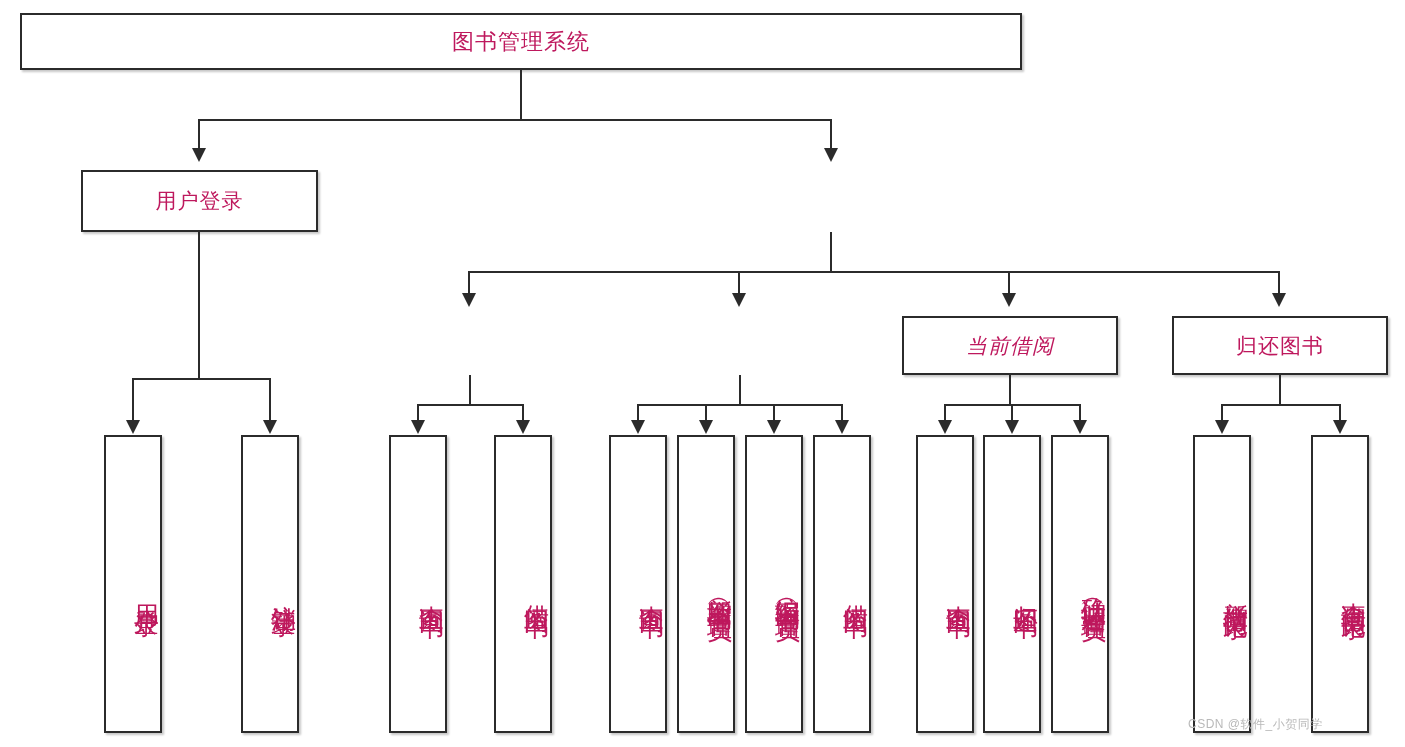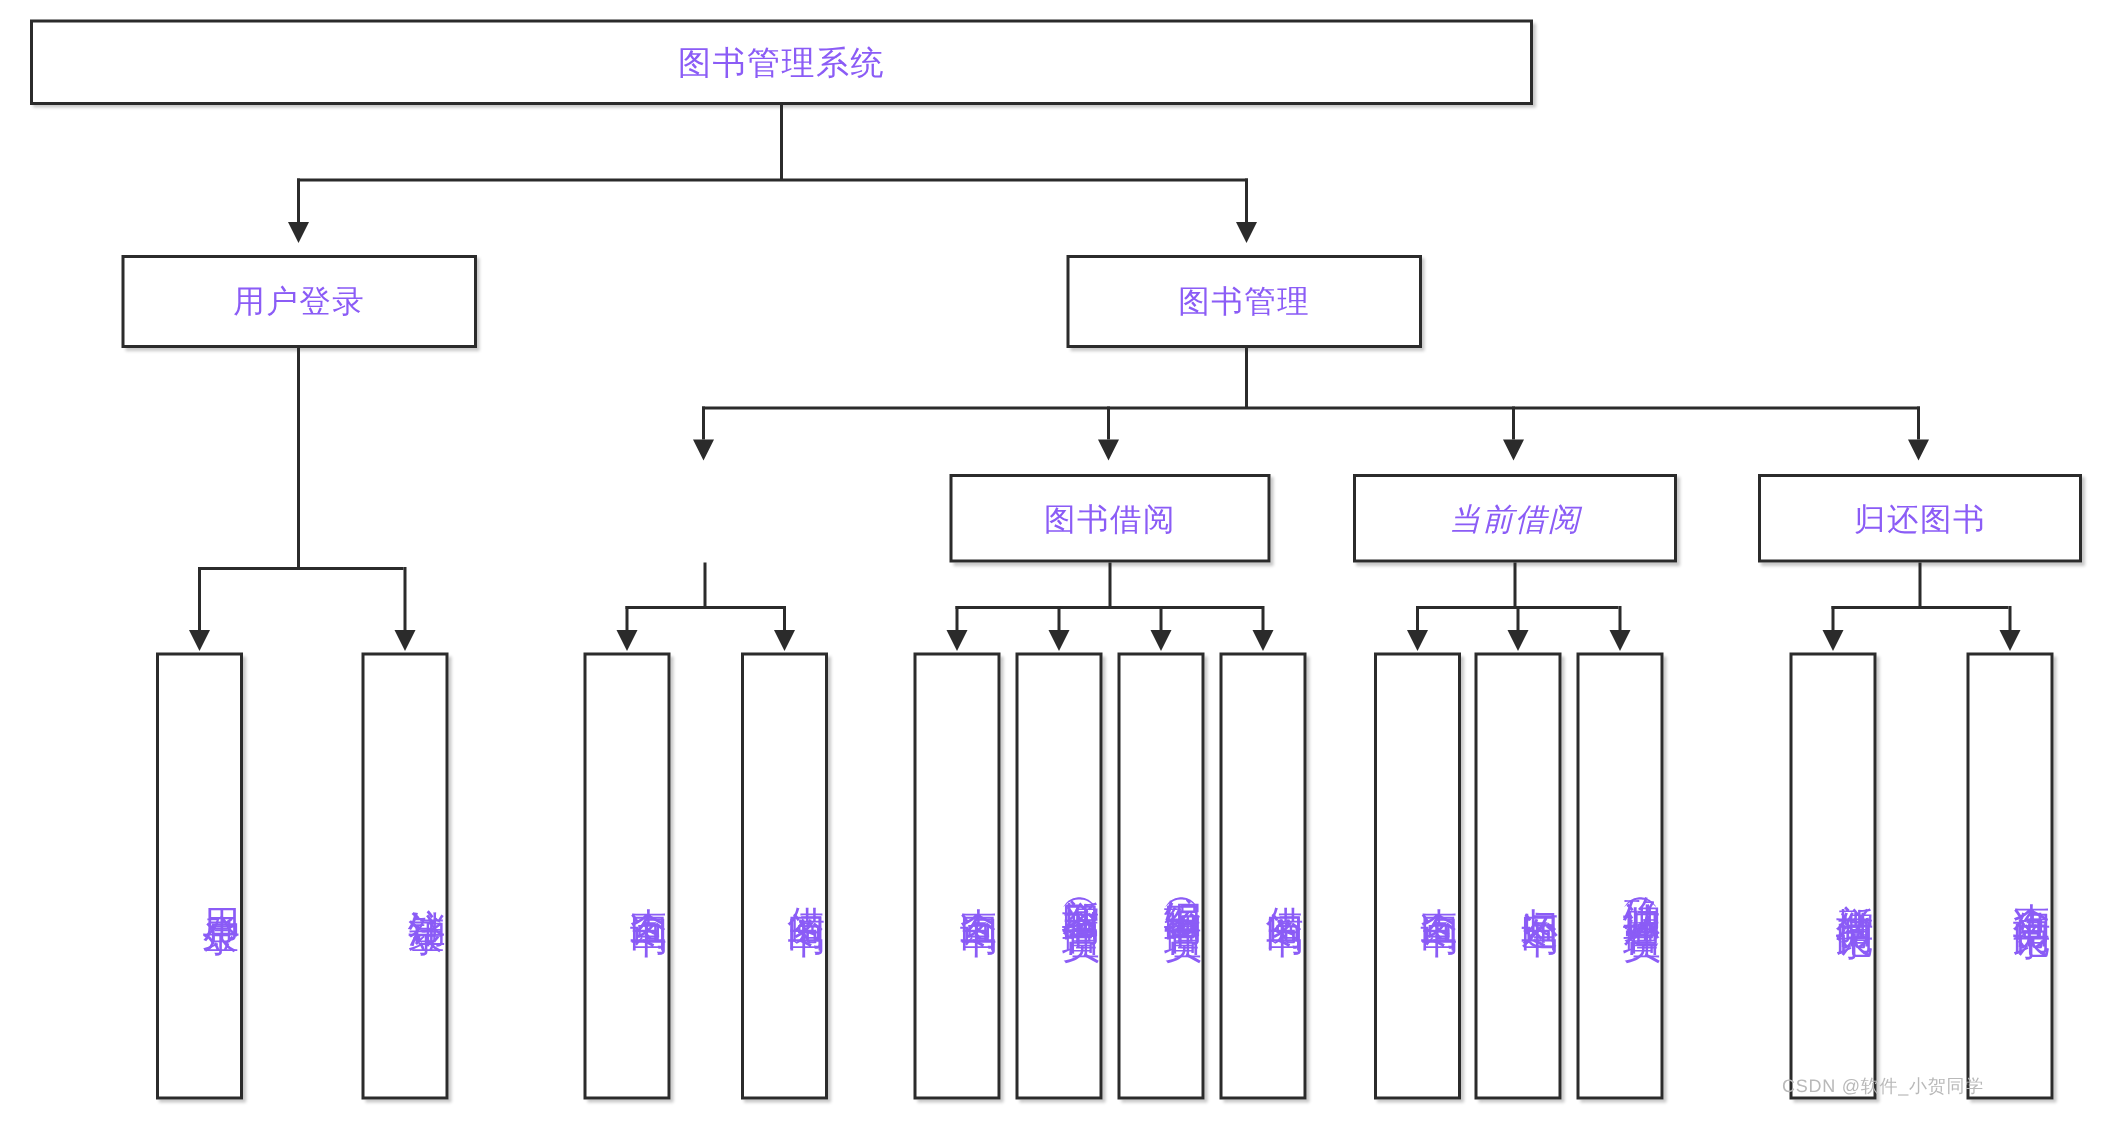--- a/index.html
+++ b/index.html
@@ -19,21 +19,21 @@
   }
   
   .node {
     position: absolute;
     box-sizing: border-box;
     border: 2px solid #2b2b2b;
     background: #ffffff;
     display: flex;
     align-items: center;
     justify-content: center;
-    color: #8b5cf6;
+    color: #be185d;
     box-shadow: 2px 2px 2px rgba(0,0,0,0.22);
     text-align: center;
   }
   .node.horiz {
     font-size: 21px;
     letter-spacing: 1px;
   }
   .node.root {
     font-size: 22px;
   }
@@ -92,46 +92,40 @@
   <div class="vline" style="left:520px; top:70px; height:50px;"></div>
 
   <div class="hline" style="left:198px; top:119px; width:634px;"></div>
   <div class="vline" style="left:198px; top:119px; height:29px;"></div>
   <div class="vline" style="left:830px; top:119px; height:29px;"></div>
   <div class="arrow" style="left:192px; top:148px;"></div>
   <div class="arrow" style="left:824px; top:148px;"></div>
 
   <div class="node horiz" style="left:81px; top:170px; width:237px; height:62px;">
     <span>用户登录</span>
-  </div>
-  <div class="node horiz" style="left:711px; top:170px; width:237px; height:62px;">
-    <span>图书管理</span>
   </div>
 
   <div class="vline" style="left:198px; top:232px; height:147px;"></div>
   <div class="hline" style="left:132px; top:378px; width:137px;"></div>
   <div class="vline" style="left:132px; top:378px; height:42px;"></div>
   <div class="vline" style="left:269px; top:378px; height:42px;"></div>
   <div class="arrow" style="left:126px; top:420px;"></div>
   <div class="arrow" style="left:263px; top:420px;"></div>
 
   <div class="vline" style="left:830px; top:232px; height:40px;"></div>
   <div class="hline" style="left:468px; top:271px; width:812px;"></div>
   <div class="vline" style="left:468px; top:271px; height:22px;"></div>
   <div class="vline" style="left:738px; top:271px; height:22px;"></div>
   <div class="vline" style="left:1008px; top:271px; height:22px;"></div>
   <div class="vline" style="left:1278px; top:271px; height:22px;"></div>
   <div class="arrow" style="left:462px; top:293px;"></div>
   <div class="arrow" style="left:732px; top:293px;"></div>
   <div class="arrow" style="left:1002px; top:293px;"></div>
   <div class="arrow" style="left:1272px; top:293px;"></div>
 
-  <div class="node horiz" style="left:633px; top:316px; width:214px; height:59px;">
-    <span>图书借阅</span>
-  </div>
   <div class="node horiz" style="left:902px; top:316px; width:216px; height:59px;font-style:italic;">
     <span>当前借阅</span>
   </div>
   <div class="node horiz" style="left:1172px; top:316px; width:216px; height:59px;">
     <span>归还图书</span>
   </div>
 
   <div class="vline" style="left:469px; top:375px; height:30px;"></div>
   <div class="hline" style="left:417px; top:404px; width:105px;"></div>
   <div class="vline" style="left:417px; top:404px; height:16px;"></div>

